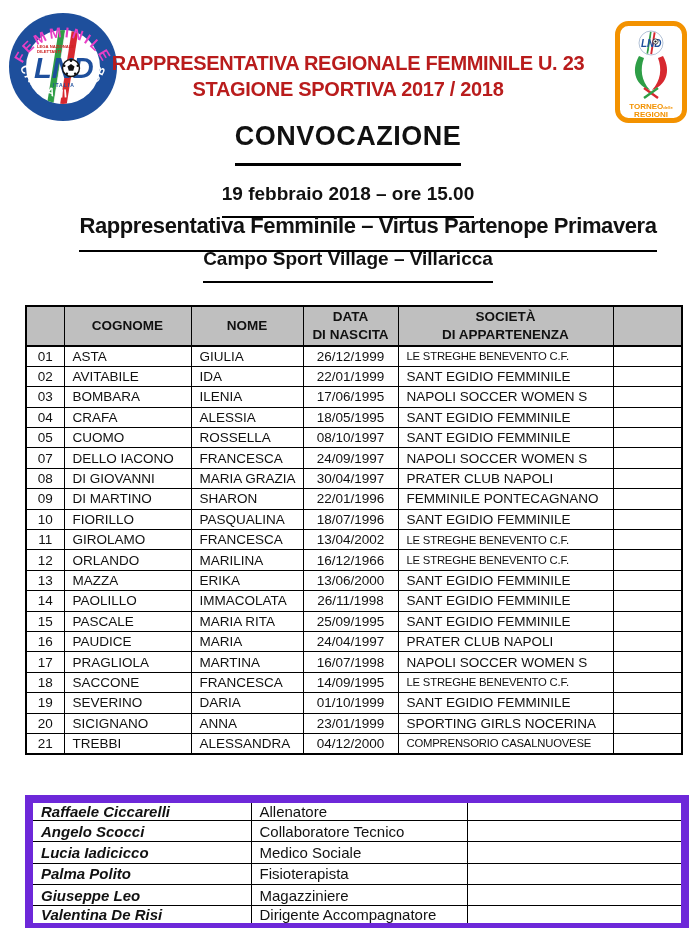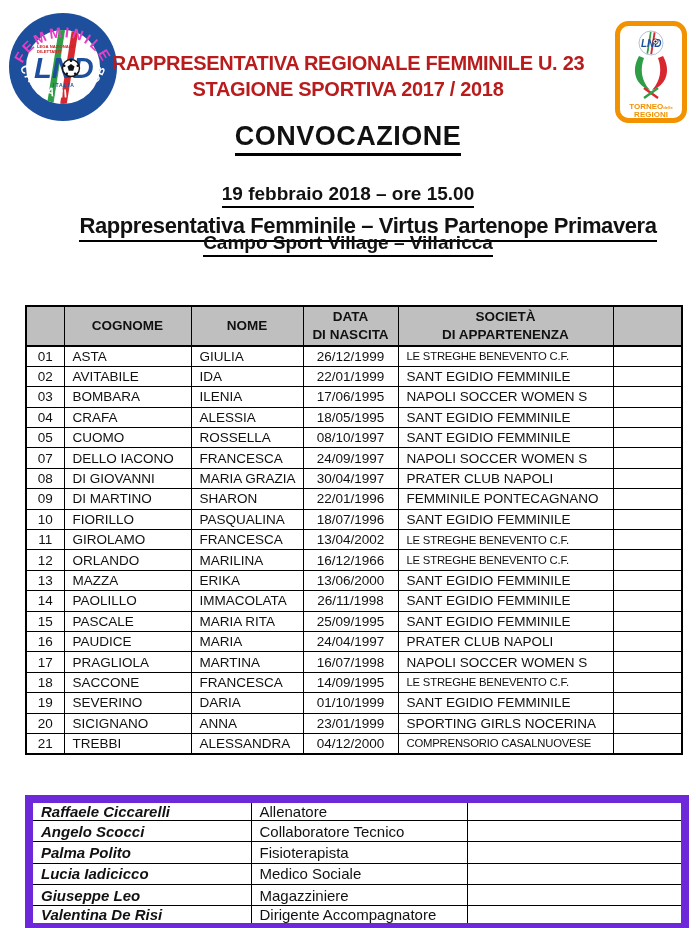--- a/index.html
+++ b/index.html
@@ -17,32 +17,32 @@
   .right-logo { position:absolute; left:614px; top:20px; width:74px; height:104px; }
 
   .doc-title {
     position:absolute; left:110px; right:110px; top:50px;
     text-align:center;
     font-weight:900; font-size:20px; line-height:26px;
     letter-spacing:-0.3px; color:#b91c1c;
   }
 
   .heading-wrap { position:absolute; left:0; right:0; text-align:center; }
-  .u { display:inline-block; border-bottom:2px solid #000; padding-bottom:1px; }
+  .u { display:inline-block; border-bottom:2px solid #000; padding-bottom:11px; }
 
   .convocazione-wrap { top:121px; }
   .convocazione { font-size:27px; font-weight:bold; letter-spacing:0.5px; border-bottom-width:3px; }
 
   .date-wrap  { top:183px; }
   .date-line  { font-size:19px; font-weight:bold; }
 
   .match-wrap { top:213px;margin-left:40px; }
   .match-line { font-size:22px; font-weight:bold; letter-spacing:-0.4px; }
 
-  .venue-wrap { top:232px; }
+  .venue-wrap { top:248px; }
   .venue-line { font-size:19px; font-weight:bold; }
 
   
   table { border-collapse:collapse; table-layout:fixed; }
   .players-table {
     position:absolute; left:25px; top:305px; width:656px;
     font-size:13.5px;
     padding-left:17px;
   }
   .players-table th, .players-table td { border:1px solid #000; overflow:hidden; white-space:nowrap; }
@@ -357,30 +357,30 @@
         <td class="s-name">Raffaele Ciccarelli</td>
         <td>Allenatore</td>
         <td></td>
       </tr>
       <tr>
         <td class="s-name">Angelo Scocci</td>
         <td>Collaboratore Tecnico</td>
         <td></td>
       </tr>
       <tr>
+        <td class="s-name">Lucia Iadicicco</td>
+        <td>Medico Sociale</td>
+        <td></td>
+      </tr>
+      <tr>
         <td class="s-name">Palma Polito</td>
         <td>Fisioterapista</td>
         <td></td>
       </tr>
       <tr>
-        <td class="s-name">Lucia Iadicicco</td>
-        <td>Medico Sociale</td>
-        <td></td>
-      </tr>
-      <tr>
         <td class="s-name">Giuseppe Leo</td>
         <td>Magazziniere</td>
         <td></td>
       </tr>
       <tr>
         <td class="s-name">Valentina De Risi</td>
         <td>Dirigente Accompagnatore</td>
         <td></td>
       </tr>
     </tbody>

